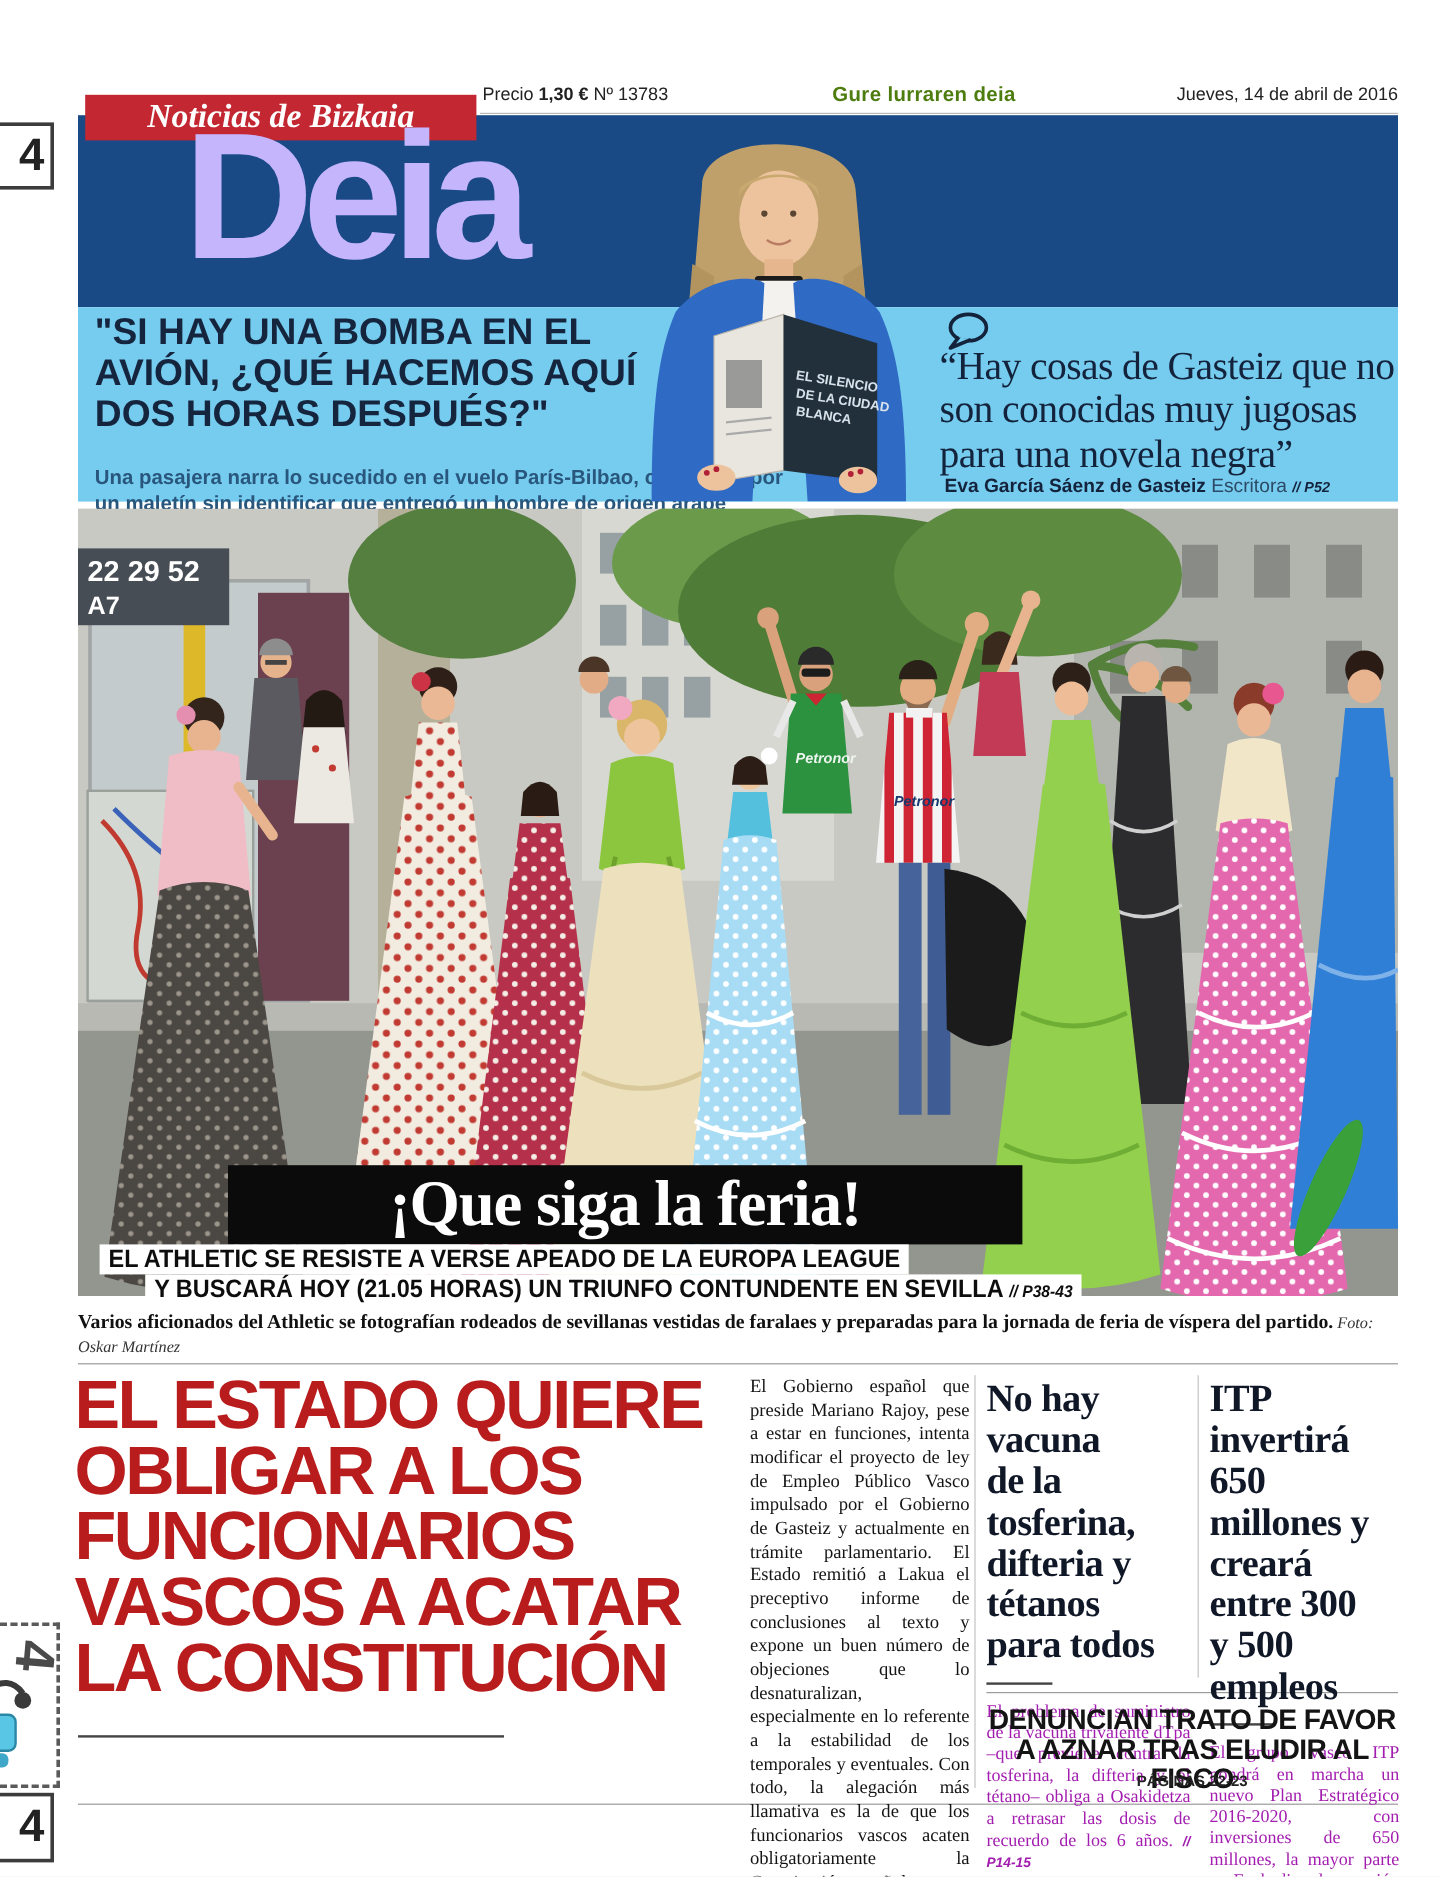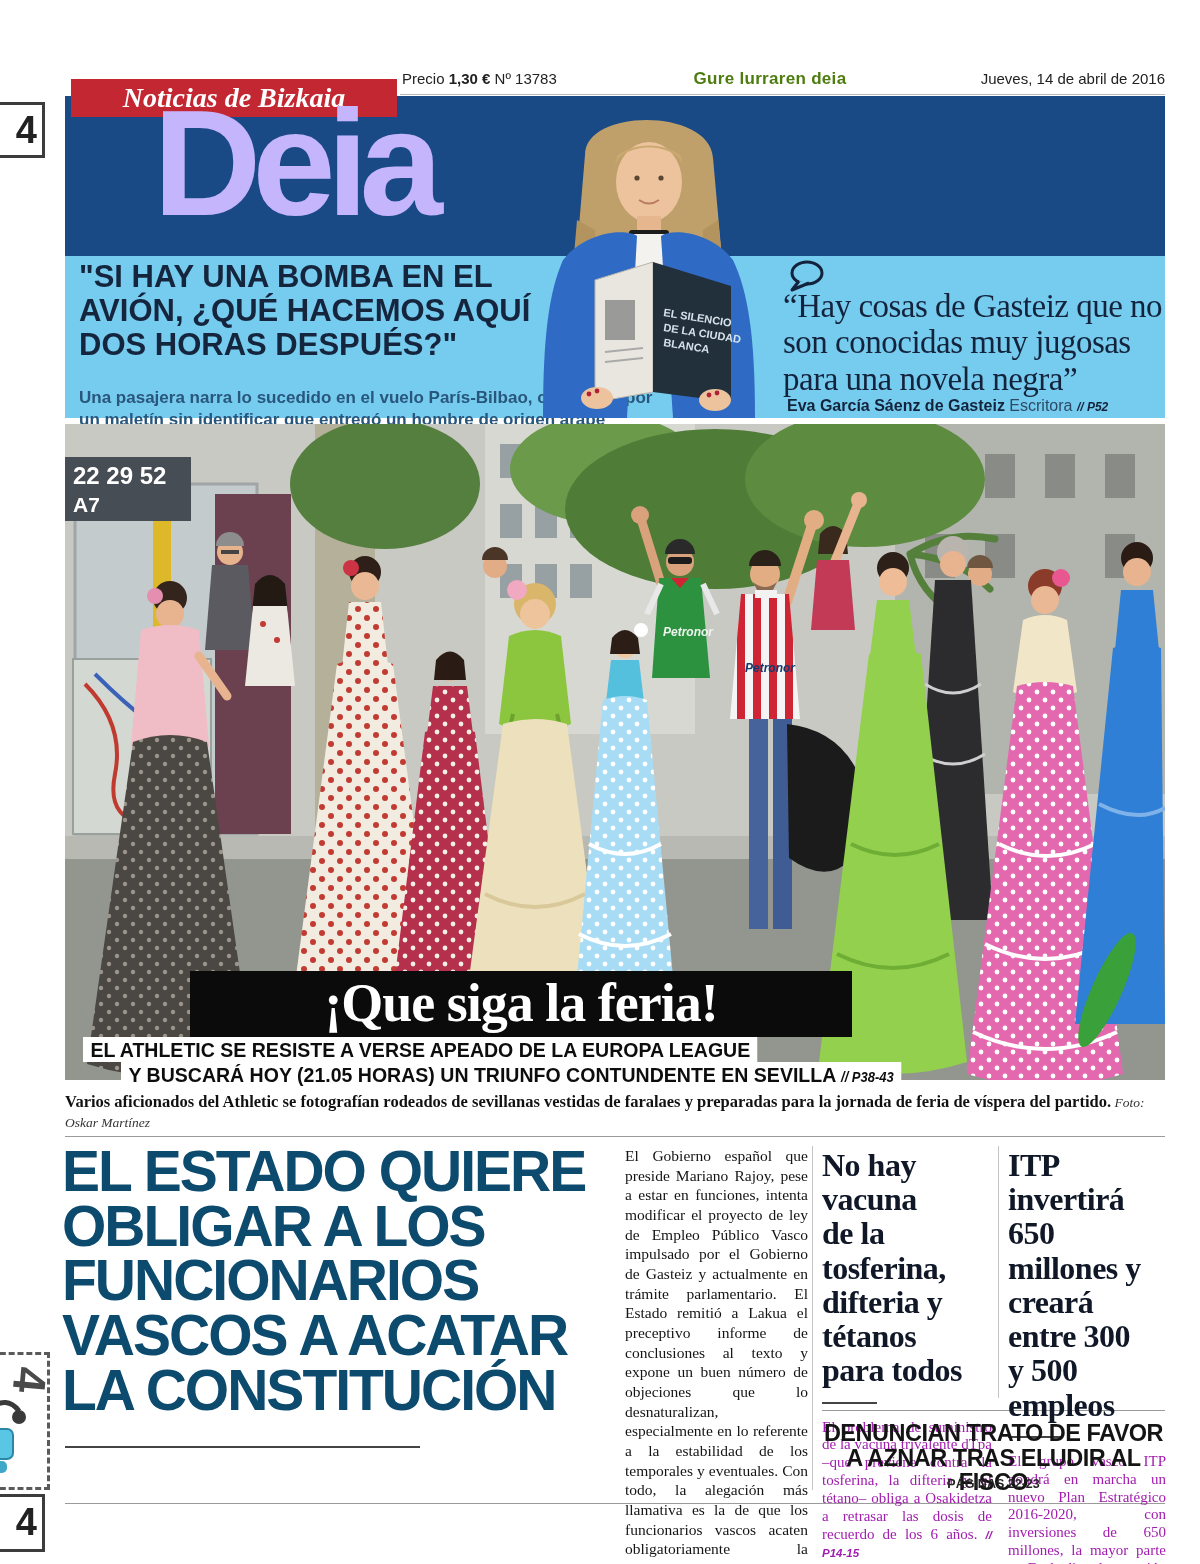--- a/index.html
+++ b/index.html
@@ -62,21 +62,21 @@
   .rule{position:absolute;background:#9b9b9b;}
   .r-top{left:65px;top:1136px;width:1100px;height:1px;}
   .r-bottom{left:65px;top:1503px;width:1100px;height:1px;}
   .r-sub{left:65px;top:1446px;width:355px;height:2px;background:#444;}
   .r-story4{left:822px;top:1410px;width:343px;height:1px;}
   .vrule{position:absolute;width:1px;background:#c4c4c4;}
   .v1{left:812px;top:1146px;height:344px;}
   .v2{left:998px;top:1146px;height:252px;}
 
   .main-headline{position:absolute;left:62px;top:1144px;font-size:57px;font-weight:bold;
-                 letter-spacing:-2px;line-height:.96;color:#0c4a6e;white-space:pre-line;}
+                 letter-spacing:-2px;line-height:.96;color:#b91c1c;white-space:pre-line;}
   .subhead{position:absolute;left:65px;top:1458px;font-family:"Liberation Serif",serif;
            font-size:27px;color:#111;}
   .red-dot{display:inline-block;width:14px;height:14px;border-radius:50%;background:#c8202f;
            margin-right:9px;vertical-align:2px;}
 
   .col-body{position:absolute;left:625px;top:1146px;width:183px;font-family:"Liberation Serif",serif;
             font-size:15.5px;line-height:1.27;text-align:justify;color:#141414;}
   .pref-inline{font-family:"Liberation Sans",sans-serif;font-weight:bold;font-style:italic;font-size:11.5px;}
 
   .story-col{position:absolute;top:1148px;}

